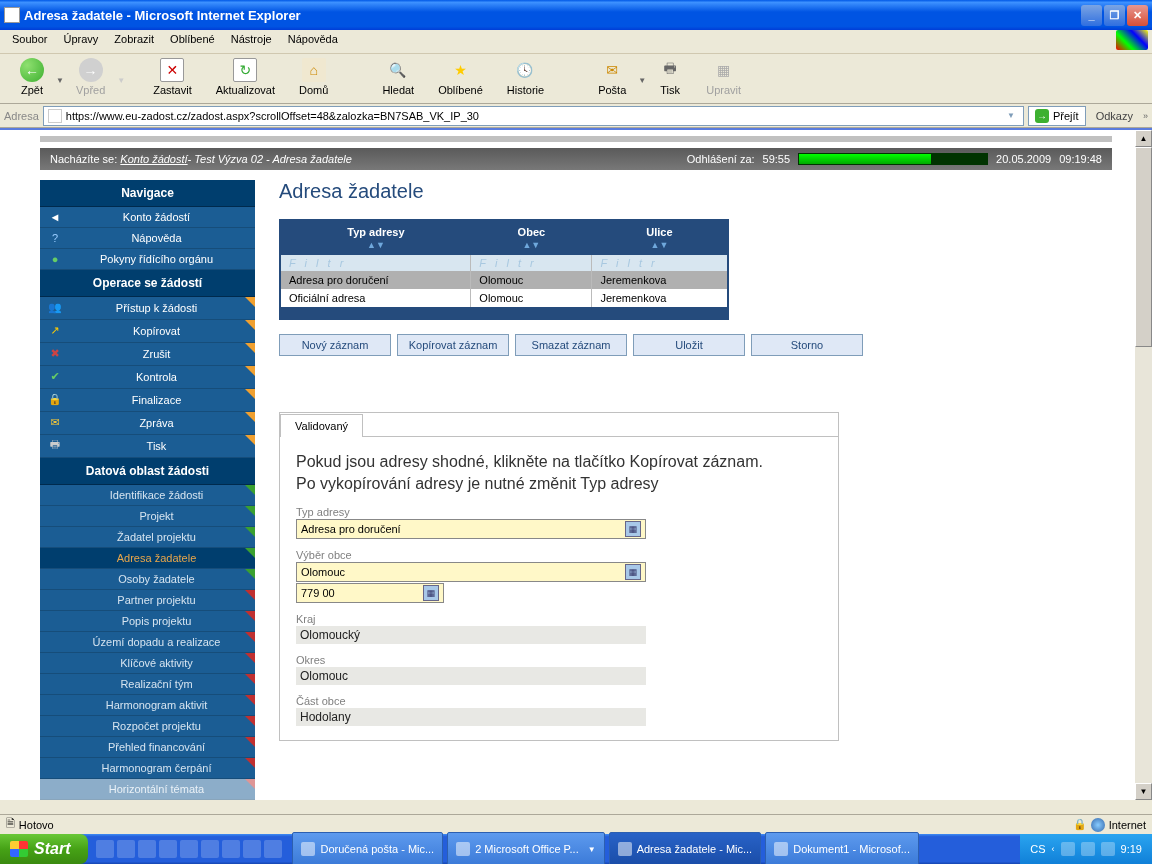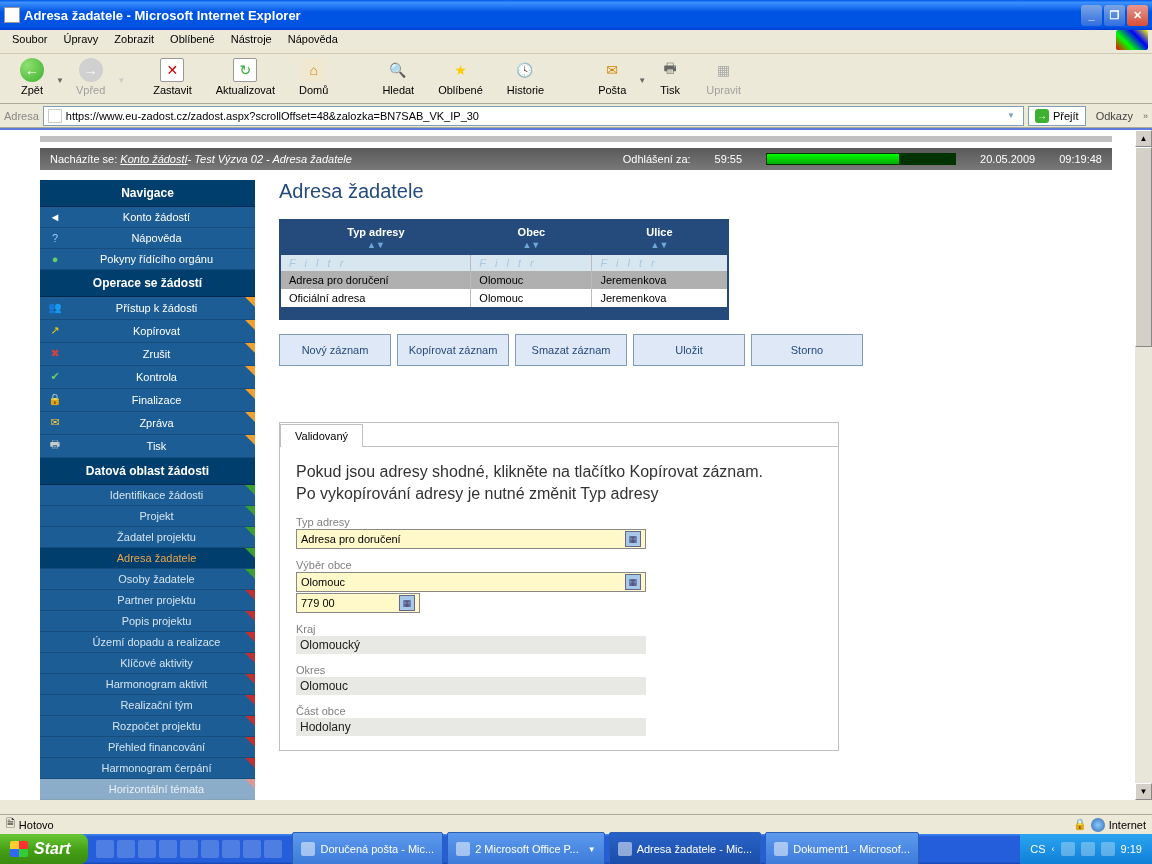--- a/index.html
+++ b/index.html
@@ -57,21 +57,21 @@
 .scroll-thumb { position:absolute; top:17px; width:100%; height:200px; background:#d4d0c8; border:1px solid #fff; border-right-color:#888; border-bottom-color:#888;}
 
 .page-inner { margin-left:40px; margin-right:40px; margin-top:6px;}
 
 .topgreyline { height:6px; background:#c0c0c0; margin-bottom:6px;}
 
 
 .bcstrip { height:22px; background:linear-gradient(#5a5a5a,#787878); color:#fff; display:flex; align-items:center; padding:0 10px; font-size:11px;}
 .bcstrip a { color:#fff; text-decoration:underline; font-style:italic;}
 .bcstrip .rest { font-style:italic;}
-.bcstrip .right { margin-left:auto; display:flex; align-items:center; gap:24px;}
+.bcstrip .right { margin-left:auto; display:flex; align-items:center; gap:8px;}
 .progressbar { width:190px; height:12px; background:#003300; border:1px solid #003300;}
 .progressbar .fill { width:70%; height:100%; background:linear-gradient(#0f0,#0a0);}
 
 
 .layout { display:flex; margin-top:10px;}
 .sidebar { width:215px;text-align:center; }
 .main { flex:1; padding-left:24px; }
 
 
 .sb-section-h { background:#003e6e; color:#fff; padding:6px 10px; font-weight:bold; font-size:12px; border-bottom:1px solid #002a4d;}
@@ -90,33 +90,33 @@
 .datatable { border:2px solid #254b7c; border-collapse:collapse; width:450px;}
 .datatable th { background:#254b7c; color:#fff; padding:5px 8px; text-align:center; font-size:11px; font-weight:bold;}
 .datatable .sort { color:#6fa8dc; font-size:9px;}
 .datatable .filterrow td { background:#d8e6f0; padding:2px 8px; color:#a8c8e0; font-style:italic; font-size:11px; letter-spacing:3px; border-left:1px solid #bbb;}
 .datatable tbody td { padding:3px 8px; border-left:1px solid #bbb; font-size:11px;}
 .datatable tbody tr.sel td { background:#b0b0b0;}
 .datatable tbody tr.norm td { background:#fff;}
 .datatable tfoot td { background:#254b7c; height:12px;}
 
 .btnrow { display:flex; gap:6px; margin-top:14px;}
-.btn { width:112px; height:32px; background:#dfe8f6; border:1px solid #7f9db9; color:#254b7c; font-size:11px; display:flex; align-items:center; justify-content:center; cursor:default;}
+.btn { width:112px; height:22px; background:#dfe8f6; border:1px solid #7f9db9; color:#254b7c; font-size:11px; display:flex; align-items:center; justify-content:center; cursor:default;}
 
 .tabpanel { margin-top:56px; width:560px; border:1px solid #c0c0c0; background:#fff; }
 .tabhead { display:flex; }
 .tab { padding:5px 14px; border:1px solid #c0c0c0; border-bottom:none; background:#e8e8e0; position:relative; top:1px; font-size:11px;}
 .tab.active { background:#fff; }
 .tabbody { padding:14px 16px; border-top:1px solid #c0c0c0;}
 .hint { font-size:16px; color:#333; line-height:1.4;}
 .fldlabel { color:#808080; font-size:11px; margin-top:10px;}
 .fldbox { background:#fff8c8; border:1px solid #888; width:350px; height:20px; display:flex; align-items:center; padding:0 4px; margin-top:1px;}
 .fldbox .val { flex:1; font-size:11px;}
 .fldbox .pick { width:16px; height:16px; background:#a8c8e8; border:1px solid #668; display:flex; align-items:center; justify-content:center; font-size:9px; color:#336;}
-.fldbox.short { width:124px;}
+.fldbox.short { width:148px;}
 .rofield { width:350px; background:#e8e8e4; padding:2px 4px; margin-top:1px; font-size:12px; color:#222;}
 
 
 .iestatus { position:absolute; left:0; bottom:0; width:100%; height:20px; background:#ece9d8; border-top:1px solid #aca899; display:flex; align-items:center; padding:0 6px; font-size:11px;}
 .iestatus .globe { margin-left:auto; display:flex; align-items:center; gap:4px;}
 .iestatus .globe .lock { color:#c90;}
 .iestatus .globe .gicon { width:14px; height:14px; background:radial-gradient(#8cf,#36a); border-radius:50%;}
 
 
 .taskbar { position:absolute; bottom:0; left:0; width:100%; height:30px; background:linear-gradient(to bottom,#3f8cf3 0%,#245edb 9%,#245edb 92%,#1546b0 100%); display:flex; align-items:center;}
@@ -259,22 +259,22 @@
         <div class="sb-section-h">Datová oblast žádosti</div>
         <div class="sb-sub g">Identifikace žádosti</div>
         <div class="sb-sub g">Projekt</div>
         <div class="sb-sub g">Žadatel projektu</div>
         <div class="sb-sub active g">Adresa žadatele</div>
         <div class="sb-sub g">Osoby žadatele</div>
         <div class="sb-sub r">Partner projektu</div>
         <div class="sb-sub r">Popis projektu</div>
         <div class="sb-sub r">Území dopadu a realizace</div>
         <div class="sb-sub r">Klíčové aktivity</div>
+        <div class="sb-sub r">Realizační tým</div>
         <div class="sb-sub r">Harmonogram aktivit</div>
-        <div class="sb-sub r">Realizační tým</div>
         <div class="sb-sub r">Rozpočet projektu</div>
         <div class="sb-sub r">Přehled financování</div>
         <div class="sb-sub r">Harmonogram čerpání</div>
         <div class="sb-sub r" style="opacity:0.5;">Horizontální témata</div>
       </div>
 
       <div class="main">
         <h1 class="pagetitle">Adresa žadatele</h1>
 
         <table class="datatable">

